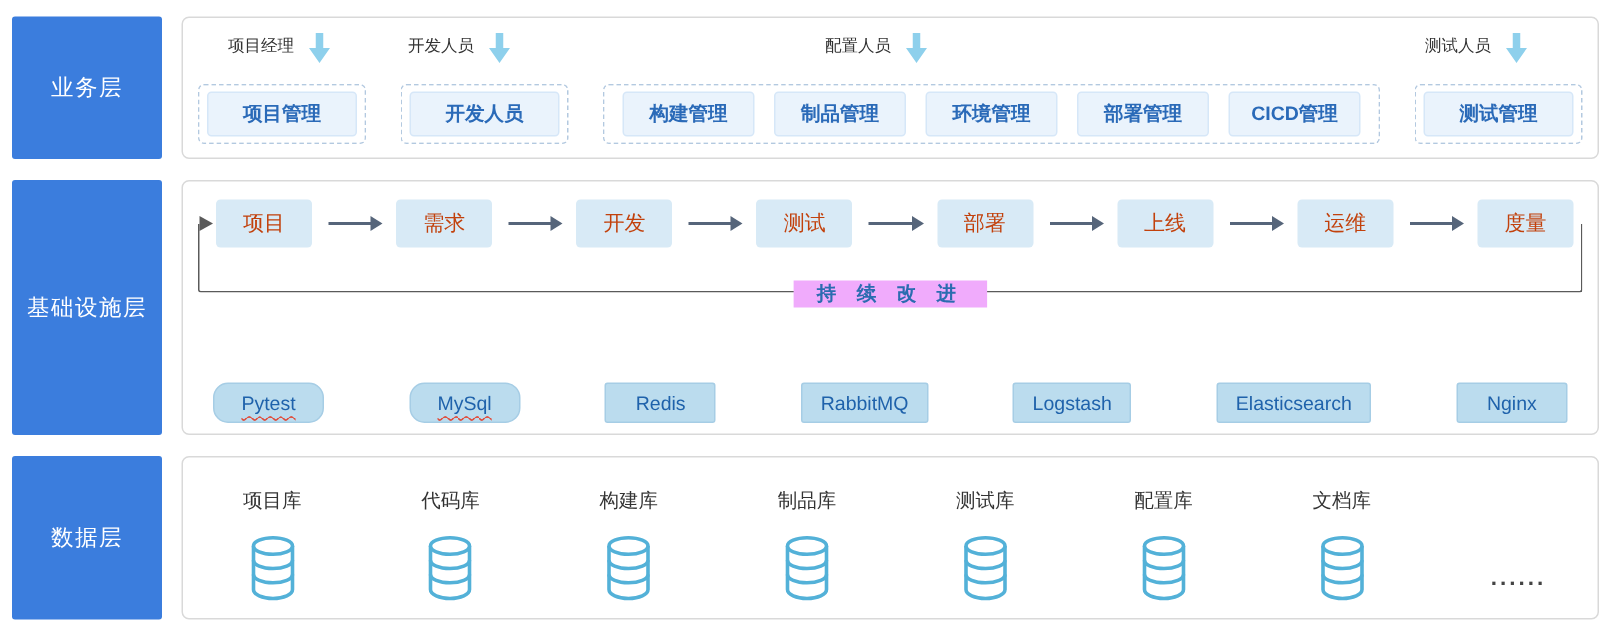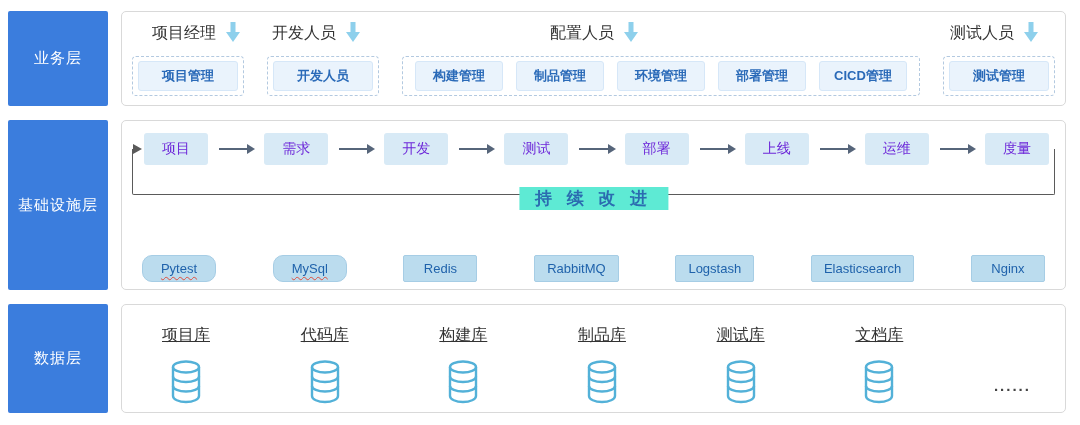--- a/index.html
+++ b/index.html
@@ -17,47 +17,47 @@
   .row{display:flex;gap:13px;}
   .row-business{height:96px;}
   .row-infra{height:170px;}
   .row-data{height:110px;}
   .layer-label{width:100px;flex-shrink:0;background:var(--layer-label-bg);color:#fff;font-size:15px;display:flex;align-items:center;justify-content:center;border-radius:2px;letter-spacing:1px;}
   .panel{flex:1;border:1px solid #d9d9d9;border-radius:5px;background:#fff;position:relative;}
 
   
   .roles{position:relative;height:30px;margin:10px 10px 0;}
   .role{position:absolute;top:0;display:flex;align-items:flex-start;gap:10px;}
-  .role-text{font-size:16px;color:#333;padding-top:1px;white-space:nowrap;}
+  .role-text{font-size:11px;color:#333;padding-top:1px;white-space:nowrap;}
   .role-arrow-fill{fill:var(--role-arrow);}
   .modules{display:flex;gap:23px;margin:4px 10px 0;height:40px;font-weight:bold;}
   .module-group{border:1px dashed #b3c9e0;border-radius:4px;padding:5px;display:flex;align-items:center;}
   .module-group.small{width:112px;}
   .module-group.wide{flex:1;justify-content:space-between;padding:5px 12px;}
   .module-btn{background:var(--module-bg);color:var(--module-text);border:1px solid #d6e7f8;border-radius:3px;font-size:13px;padding:5px 0;text-align:center;width:100%;white-space:nowrap;}
   .module-group.wide .module-btn{width:88px;}
 
   
   .pipeline{position:absolute;top:12px;left:22px;right:16px;display:flex;align-items:center;height:32px;z-index:2;}
-  .stage{width:64px;flex-shrink:0;background:var(--stage-bg);color:#6d28d9;text-align:center;padding:7px 0;font-size:14px;border-radius:3px;white-space:nowrap;}
+  .stage{width:64px;flex-shrink:0;background:var(--stage-bg);color:#c2410c;text-align:center;padding:7px 0;font-size:14px;border-radius:3px;white-space:nowrap;}
   .flow-arrow{flex:1;height:2px;background:#56657a;margin:0 11px;position:relative;}
   .flow-arrow::after{content:'';position:absolute;right:-2px;top:-4px;width:0;height:0;border-left:8px solid #56657a;border-top:5px solid transparent;border-bottom:5px solid transparent;}
   .loop-line{position:absolute;left:10px;right:10px;top:28px;height:46px;border:1px solid #5a5a5a;border-top:none;border-radius:0 0 2px 2px;z-index:1;}
   .loop-arrowhead{position:absolute;left:11px;top:23px;width:0;height:0;border-left:9px solid #5a5a5a;border-top:5px solid transparent;border-bottom:5px solid transparent;z-index:1;}
-  .loop-label{position:absolute;top:66px;left:50%;transform:translateX(-50%);background:#5eead4;padding:0 16px;color:#2B6CB0;font-weight:bold;font-size:17px;letter-spacing:5px;z-index:2;white-space:nowrap;}
+  .loop-label{position:absolute;top:66px;left:50%;transform:translateX(-50%);background:#f0abfc;padding:0 16px;color:#2B6CB0;font-weight:bold;font-size:13px;letter-spacing:5px;z-index:2;white-space:nowrap;}
   .tools-row{position:absolute;left:20px;right:20px;display:flex;justify-content:space-between;}
   .tools-row.r1{top:90px;}
   .tools-row.r2{top:134px;}
   .tool{min-width:74px;padding:5px 12px;text-align:center;background:var(--tool-bg);border:1px solid #a6cde5;color:#1F62AB;font-size:13px;border-radius:2px;white-space:nowrap;}
   .misspelled{text-decoration:underline wavy #e04b3a;text-decoration-thickness:1px;text-underline-offset:3px;border-radius:10px;}
 
   
   .databases{display:flex;justify-content:space-between;padding:20px 34px 0 40px;align-items:flex-start;}
   .db-item{display:flex;flex-direction:column;align-items:center;gap:13px;}
-  .db-label{font-size:16px;color:#333;white-space:nowrap;text-decoration:underline;}
+  .db-label{font-size:13px;color:#333;white-space:nowrap;}
   .db-icon svg{width:38px;height:46px;display:block;}
   .db-stroke{fill:#fff;stroke:var(--db-icon);stroke-width:2.4;}
   .db-stroke-open{fill:none;stroke:var(--db-icon);stroke-width:2.4;}
   .ellipsis{font-size:15px;font-weight:bold;color:#444;margin-top:52px;letter-spacing:2px;white-space:nowrap;}
 </style>
 </head>
 <body>
 
 <div class="page">
 
@@ -205,20 +205,31 @@
           <span class="db-icon">
             <svg viewBox="0 0 38 46">
                 <path class="db-stroke" d="M6 8 v29 a13 6 0 0 0 26 0 v-29"></path>
                 <path class="db-stroke-open" d="M6 17.5 a13 5.5 0 0 0 26 0"></path>
                 <path class="db-stroke-open" d="M6 27 a13 5.5 0 0 0 26 0"></path>
                 <ellipse class="db-stroke" cx="19" cy="8" rx="13" ry="5.5"></ellipse>
               </svg>
           </span>
         </div>
 
+        <div class="db-item">
+          <span class="db-label">配置库</span>
+          <span class="db-icon">
+            <svg viewBox="0 0 38 46">
+                <path class="db-stroke" d="M6 8 v29 a13 6 0 0 0 26 0 v-29"></path>
+                <path class="db-stroke-open" d="M6 17.5 a13 5.5 0 0 0 26 0"></path>
+                <path class="db-stroke-open" d="M6 27 a13 5.5 0 0 0 26 0"></path>
+                <ellipse class="db-stroke" cx="19" cy="8" rx="13" ry="5.5"></ellipse>
+              </svg>
+          </span>
+        </div>
 
         <div class="db-item">
           <span class="db-label">文档库</span>
           <span class="db-icon">
             <svg viewBox="0 0 38 46">
                 <path class="db-stroke" d="M6 8 v29 a13 6 0 0 0 26 0 v-29"></path>
                 <path class="db-stroke-open" d="M6 17.5 a13 5.5 0 0 0 26 0"></path>
                 <path class="db-stroke-open" d="M6 27 a13 5.5 0 0 0 26 0"></path>
                 <ellipse class="db-stroke" cx="19" cy="8" rx="13" ry="5.5"></ellipse>
               </svg>

